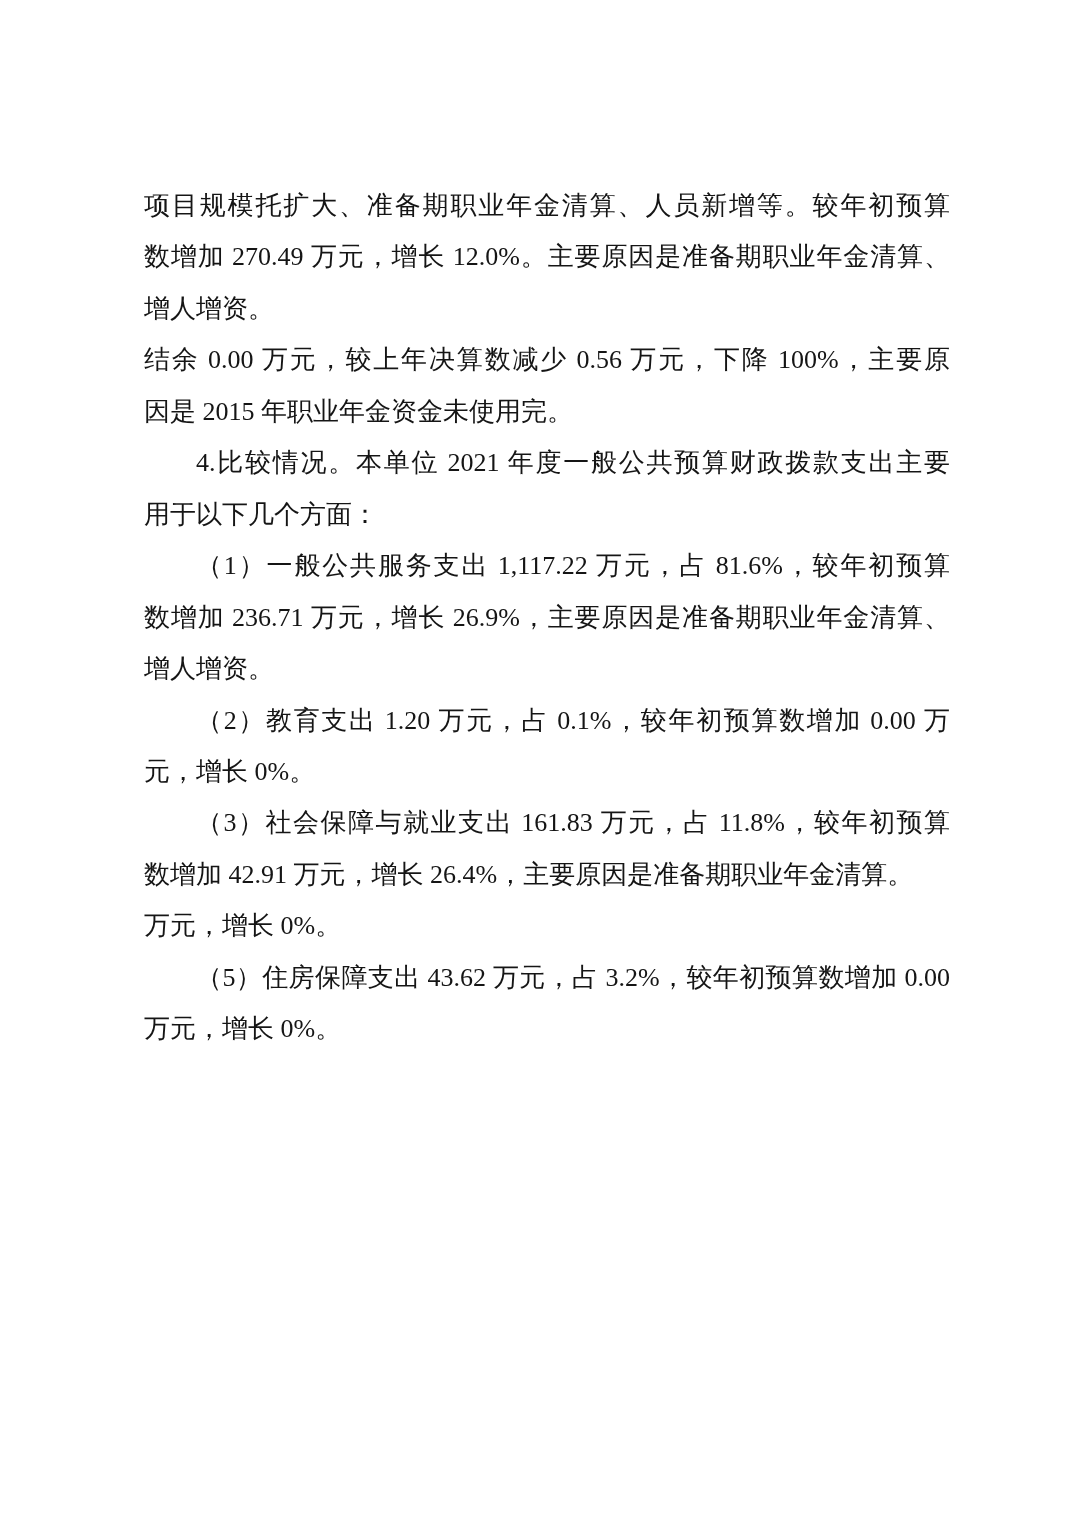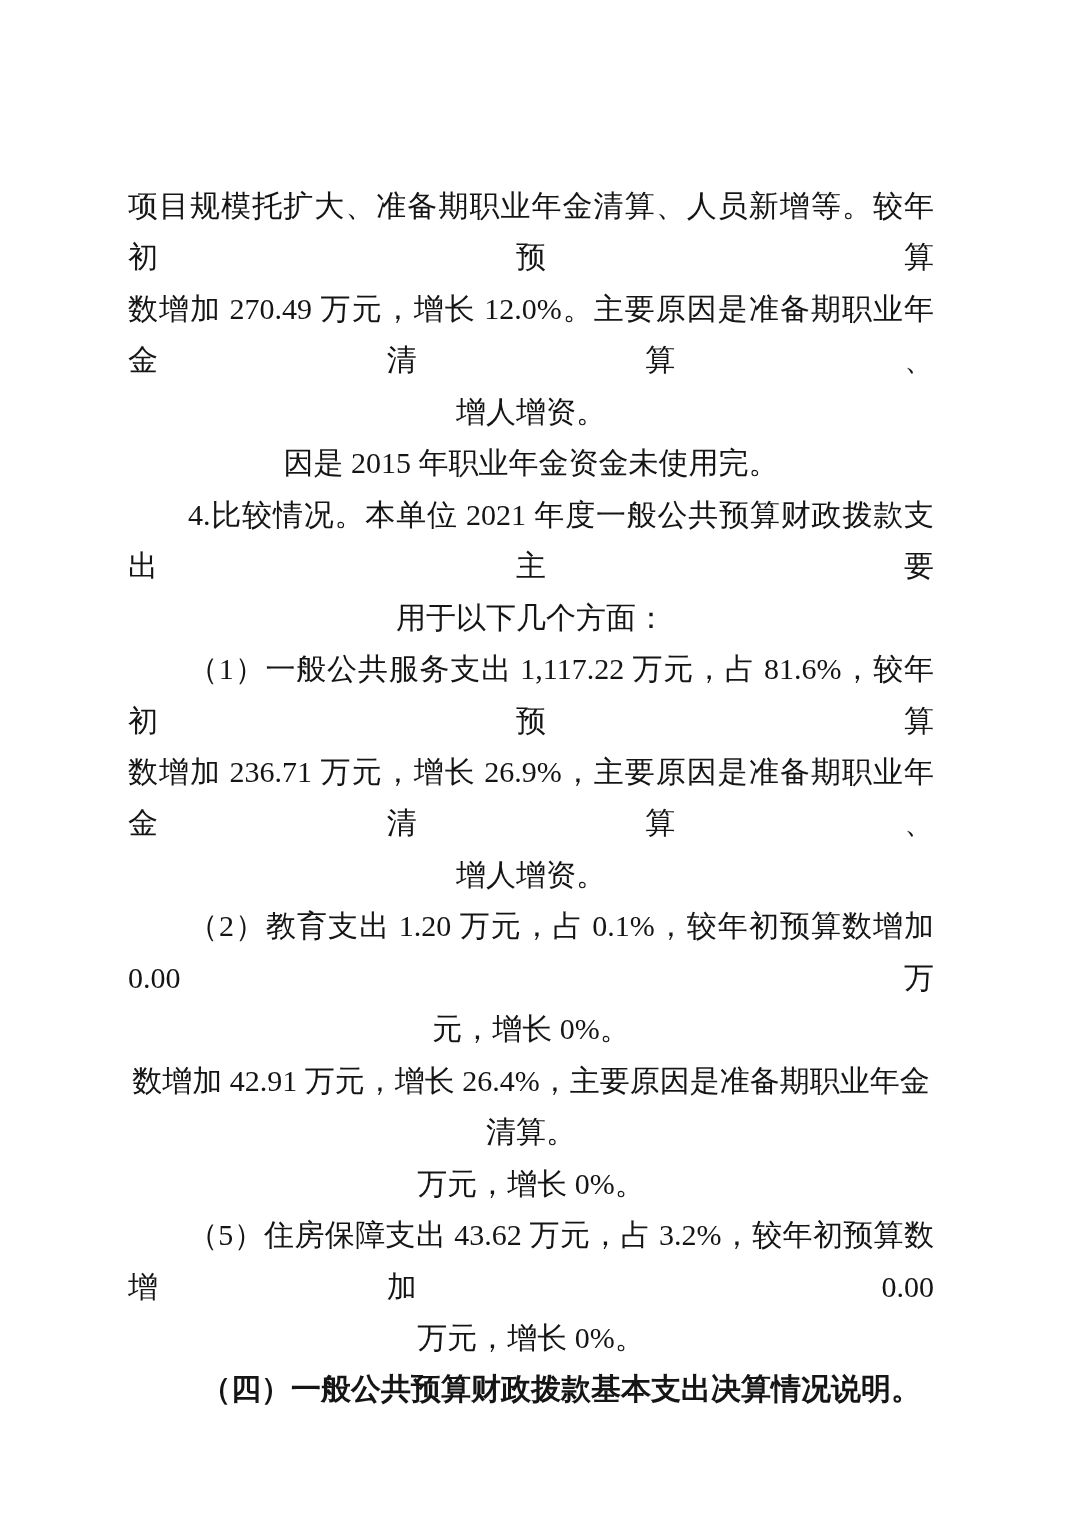--- a/index.html
+++ b/index.html
@@ -17,33 +17,33 @@
     position: absolute;
     left: 0;
     top: 0;
     width: 1074px;
     height: 1520px;
     background: #ffffff;
     overflow: hidden;
   }
   .content {
     position: absolute;
-    left: 128px;
+    left: 144px;
     top: 180px;
     width: 806px;
-    font-size: 30px;
+    font-size: 26px;
     line-height: 51.45px;
     color: #151515;
   }
   .paragraph {
     margin: 0;
     padding: 0;
   }
   .line {
-    text-align: center;
+    text-align: left;
     white-space: normal;
   }
   .line.just {
     text-align: justify;
     text-align-last: justify;
   }
   .line.indent {
     text-indent: 2em;
   }
   .paragraph.bold .line {
@@ -54,42 +54,41 @@
 <body>
 
 <div class="page" style="background: rgb(255, 255, 255);">
   <div class="content" id="doc-content" style="color: rgb(21, 21, 21);">
       <div class="paragraph">
         <div class="line just">项目规模托扩大、准备期职业年金清算、人员新增等。较年初预算</div>
         <div class="line just">数增加 270.49 万元，增长 12.0%。主要原因是准备期职业年金清算、</div>
         <div class="line">增人增资。</div>
       </div>
       <div class="paragraph">
+        <div class="line just">结余 0.00 万元，较上年决算数减少 0.56 万元，下降 100%，主要原</div>
         <div class="line">因是 2015 年职业年金资金未使用完。</div>
       </div>
       <div class="paragraph">
         <div class="line just indent">4.比较情况。本单位 2021 年度一般公共预算财政拨款支出主要</div>
         <div class="line">用于以下几个方面：</div>
       </div>
       <div class="paragraph">
         <div class="line just indent">（1）一般公共服务支出 1,117.22 万元，占 81.6%，较年初预算</div>
         <div class="line just">数增加 236.71 万元，增长 26.9%，主要原因是准备期职业年金清算、</div>
         <div class="line">增人增资。</div>
       </div>
       <div class="paragraph">
         <div class="line just indent">（2）教育支出 1.20 万元，占 0.1%，较年初预算数增加 0.00 万</div>
         <div class="line">元，增长 0%。</div>
       </div>
       <div class="paragraph">
+        <div class="line just indent">（3）社会保障与就业支出 161.83 万元，占 11.8%，较年初预算</div>
         <div class="line">数增加 42.91 万元，增长 26.4%，主要原因是准备期职业年金清算。</div>
       </div>
       <div class="paragraph">
         <div class="line">万元，增长 0%。</div>
       </div>
       <div class="paragraph">
         <div class="line just indent">（5）住房保障支出 43.62 万元，占 3.2%，较年初预算数增加 0.00</div>
         <div class="line">万元，增长 0%。</div>
       </div>
-      <div class="paragraph bold">
-        <div class="line indent">（四）一般公共预算财政拨款基本支出决算情况说明。</div>
-      </div>
     </div>
 </div>
 
 </body></html>

